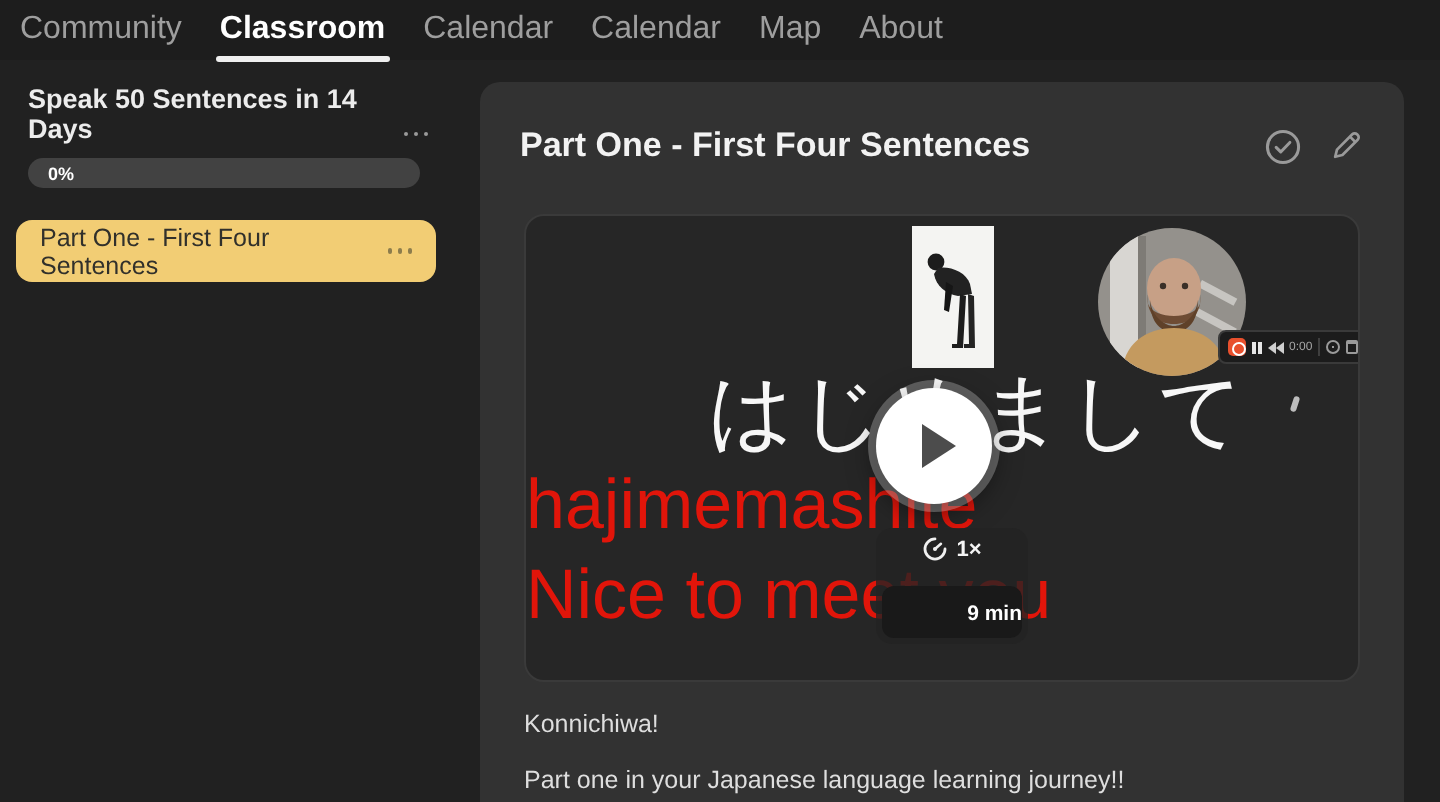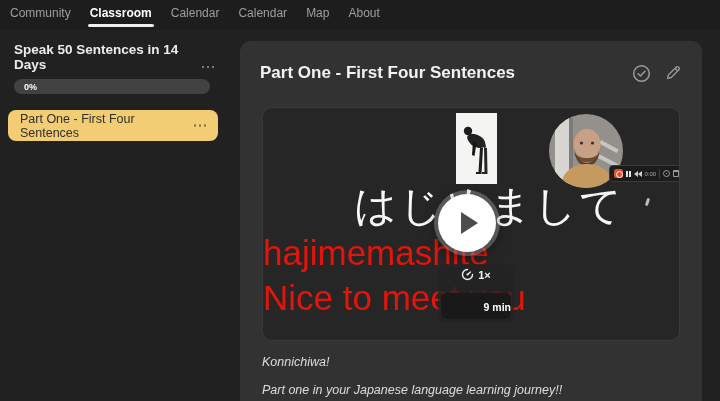--- a/index.html
+++ b/index.html
@@ -12,21 +12,21 @@
   }
 
   
   .topnav {
     position:absolute; top:0; left:0; width:720px; height:30px;
     background:#1d1d1d;
     display:flex; align-items:flex-start;
     padding:6px 0 0 10px; gap:19px;
   }
   .nav-item {
-    font-size:12px; color:#9e9e9e; cursor:pointer;
+    font-size:16px; color:#9e9e9e; cursor:pointer;
     padding-bottom:5px; position:relative; white-space:nowrap;
   }
   .nav-item.active { color:#ffffff; font-weight:bold; }
   .nav-item.active::after {
     content:""; position:absolute; left:-2px; right:-2px; bottom:-2px;
     height:3px; background:#efefef; border-radius:2px;
   }
 
   
   .sidebar { position:absolute; left:8px; top:38px; width:210px; }
@@ -120,21 +120,21 @@
     display:flex; flex-direction:column; align-items:center; padding:4px 3px 3px 3px;
   }
   .speed-row { display:flex; align-items:center; gap:4px; }
   .speed-label { font-size:11px; font-weight:bold; color:#f5f5f5; }
   .duration-pill {
     margin-top:12px; background:#191919; border-radius:6px;
     padding:4px 0; width:70px; text-align:right;
   }
   .duration-label { font-size:10.5px; font-weight:bold; color:#ffffff; }
 
-  .description { position:absolute; left:22px; top:314px; width:420px;font-style:italic; }
+  .description { position:absolute; left:22px; top:314px; width:420px; }
   .desc-line { font-size:12.5px; color:#dedede; }
   .desc-line + .desc-line { margin-top:14px; }
 </style>
 </head>
 <body>
 
 <nav class="topnav">
   <span class="nav-item">Community</span>
   <span class="nav-item active">Classroom</span>
   <span class="nav-item">Calendar</span>

